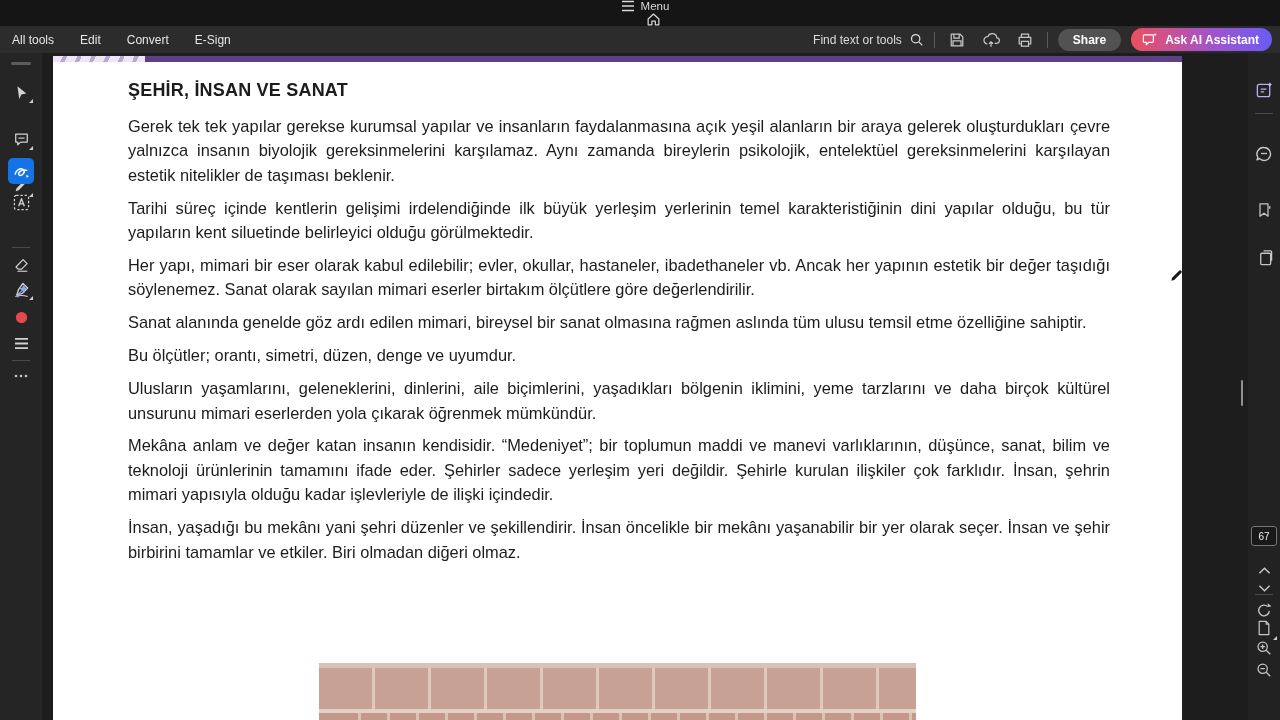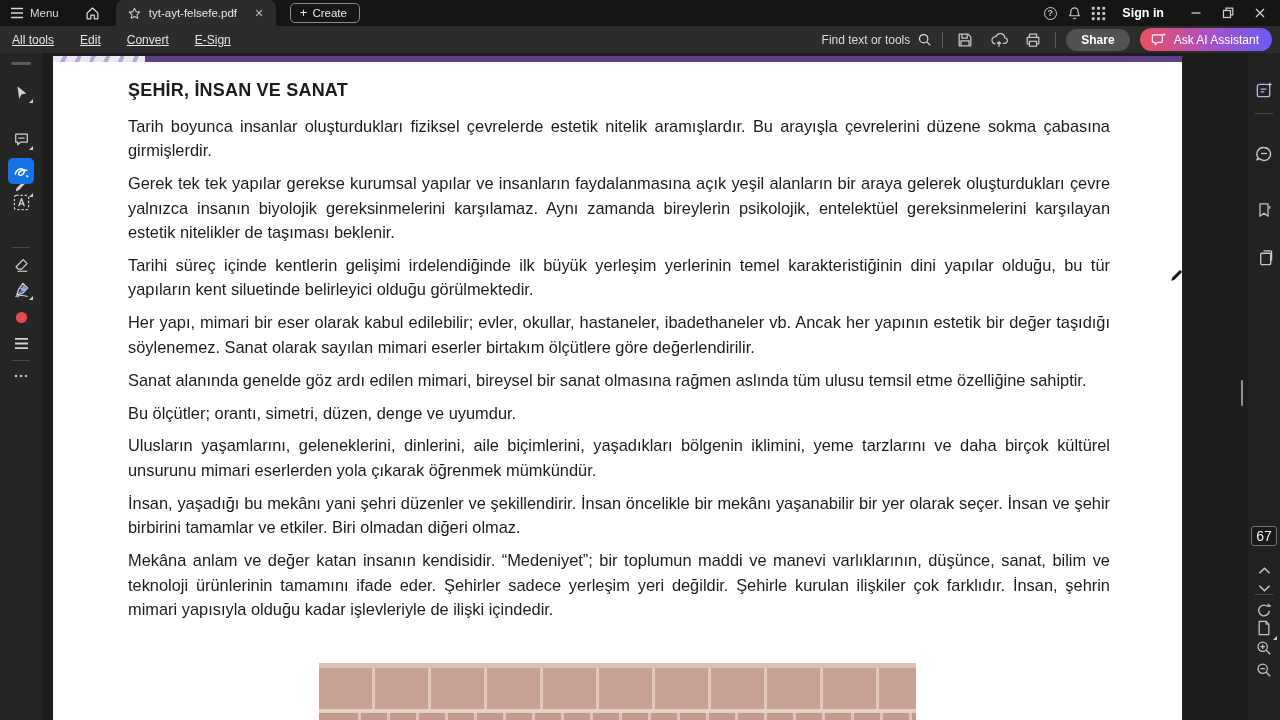--- a/index.html
+++ b/index.html
@@ -1,59 +1,59 @@
 <!DOCTYPE html>
 <html><head>
 <meta charset="utf-8">
 <style>
   * { margin:0; padding:0; box-sizing:border-box; }
   html,body { width:1280px; height:720px; overflow:hidden; background:#000; }
   #app { position:relative; width:1280px; height:720px; font-family:"Liberation Sans",sans-serif; background:#1d1d1d; }
 
   
-  .titlebar { position:absolute; top:0; left:0; right:0; height:26px; background:#151515; display:flex; align-items:center; color:#d8d8d8; font-size:11.5px; }
+  .titlebar { position:absolute; top:0; left:0; right:0; height:26px; background:#151515; display:flex; align-items:center; color:#d8d8d8; font-size:11.5px;flex-direction:column; }
   .menu-btn { display:flex; align-items:center; gap:6px; margin-left:10px; cursor:default; }
   .home-btn { margin-left:26px; display:flex; align-items:center; }
   .doc-tab { margin-left:16px; height:26px; display:flex; align-items:center; gap:8px; padding:0 10px 0 12px; background:#2c2c2c; border-radius:7px 7px 0 0; min-width:160px; }
   .doc-tab .tab-title { color:#e6e6e6; }
   .tab-close { margin-left:auto; color:#bdbdbd; font-size:11px; padding:0 2px; }
   .create-btn { margin-left:14px; display:flex; align-items:center; gap:5px; border:1px solid #8a8a8a; border-radius:5px; padding:2.5px 12px 3.5px 9px; color:#e8e8e8; }
   .create-plus { font-size:13px; line-height:10px; }
   .tb-right { margin-left:auto; display:flex; align-items:center; }
   .tb-ic { display:flex; align-items:center; justify-content:center; width:24px; height:24px; }
   .circle-q { width:13px; height:13px; border:1.4px solid #c9c9c9; border-radius:50%; font-size:9px; display:flex; align-items:center; justify-content:center; color:#c9c9c9; font-weight:bold; }
   .signin { color:#fff; font-weight:bold; font-size:12.5px; margin:0 18px 0 12px; }
   .winctl { display:flex; align-items:center; gap:4px; margin-right:6px; }
   .winctl .tb-ic { width:28px; }
 
   
   .toolbar { position:absolute; top:26px; left:0; right:0; height:27px; background:#2c2c2c; display:flex; align-items:center; color:#e6e6e6; font-size:12px; }
   .tool-tabs { display:flex; align-items:center; gap:26px; margin-left:12px; }
-  .tool-tabs span { cursor:default;text-decoration:underline; }
+  .tool-tabs span { cursor:default; }
   .tb2-right { margin-left:auto; display:flex; align-items:center; gap:10px; margin-right:8px; }
   .findbox { display:flex; align-items:center; gap:7px; color:#dcdcdc; }
   .vdiv { width:1px; height:16px; background:#5a5a5a; }
   .pill-share { background:#525252; color:#fff; font-weight:bold; border-radius:14px; padding:4px 15px; font-size:12px;text-align:center; }
-  .pill-ai { display:flex; align-items:center; gap:7px; color:#fff; font-weight:normal; border-radius:14px; padding:4px 13px 4px 11px; font-size:12px; background:linear-gradient(90deg,#ed4f5e 0%,#a553c8 55%,#6a5cf5 100%); }
+  .pill-ai { display:flex; align-items:center; gap:7px; color:#fff; font-weight:bold; border-radius:14px; padding:4px 13px 4px 11px; font-size:12px; background:linear-gradient(90deg,#ed4f5e 0%,#a553c8 55%,#6a5cf5 100%); }
 
   
   .leftrail { position:absolute; top:53px; left:0; bottom:0; width:42px; background:#252525; }
   .lr-handle { position:absolute; top:9px; left:11px; width:20px; height:3px; border-radius:2px; background:#5c5c5c; }
   .lr-ic { position:absolute; left:11px; width:20px; height:20px; display:flex; align-items:center; justify-content:center; }
   .lr-sel { position:absolute; left:8px; width:26px; height:26px; border-radius:5px; background:#1473e6; display:flex; align-items:center; justify-content:center; }
   .lr-div { position:absolute; left:12px; width:18px; height:1px; background:#4a4a4a; }
   .dd { position:relative; }
   .dd::after { content:""; position:absolute; right:-2px; bottom:-1px; border-left:4px solid transparent; border-bottom:4px solid #cfcfcf; }
   .dd-w::after { border-bottom-color:#fff; }
 
   
   .rightrail { position:absolute; top:53px; right:0; bottom:0; width:32px; background:#222; }
   .rr-ic { position:absolute; left:5px; width:22px; height:22px; display:flex; align-items:center; justify-content:center; }
   .rr-div { position:absolute; left:7px; width:18px; height:1px; background:#4a4a4a; }
-  .page-box { position:absolute; left:3px; width:26px; height:20px; background:#191919; border:1px solid #767676; border-radius:3px; color:#efefef; font-size:14px; display:flex; align-items:center; justify-content:center; }
+  .page-box { position:absolute; left:3px; width:26px; height:20px; background:#191919; border:1px solid #767676; border-radius:3px; color:#efefef; font-size:10px; display:flex; align-items:center; justify-content:center; }
   .page-total { position:absolute; left:0; width:32px; text-align:left; color:#d8d8d8; font-size:13px;margin-left:45px; }
 
   
   .canvas { position:absolute; top:53px; left:42px; right:32px; bottom:0; background:#1d1d1d; overflow:hidden; }
   .page { position:absolute; left:11px; top:3px; width:1129px; height:714px; background:#ffffff; overflow:hidden; }
   .stripe { position:absolute; top:0; left:0; right:0; height:6px; background:#5f3f85; }
   .stripe-left { position:absolute; top:0; left:0; width:92px; height:6px; background:repeating-linear-gradient(115deg,#ece7f2 0 9px,#b9a8d6 9px 13px); }
   .page-content { position:absolute; left:75px; top:24px; width:982px; color:#1c1c1c; }
   .doc-title { font-size:18px; font-weight:bold; letter-spacing:.2px; margin-bottom:13px; }
   .doc-p { font-size:16.4px; line-height:24.4px; text-align:justify; margin-bottom:8.5px; }
@@ -335,29 +335,28 @@
     </div>
   </div>
 
   <div class="canvas">
     <div class="page">
       <div class="stripe"></div>
       <div class="stripe-left"></div>
 
       <div class="page-content">
         <div class="doc-title">ŞEHİR, İNSAN VE SANAT</div>
-        <p class="doc-p">Tarih boyunca insanlar oluşturdukları fiziksel çevrelerde estetik nitelik aramışlardır. Bu arayışla çevrelerini düzene sokma çabasına girmişlerdir.</p>
         <p class="doc-p">Gerek tek tek yapılar gerekse kurumsal yapılar ve insanların faydalanmasına açık yeşil alanların bir araya gelerek oluşturdukları çevre yalnızca insanın biyolojik gereksinmelerini karşılamaz. Aynı zamanda bireylerin psikolojik, entelektüel gereksinmelerini karşılayan estetik nitelikler de taşıması beklenir.</p>
         <p class="doc-p">Tarihi süreç içinde kentlerin gelişimi irdelendiğinde ilk büyük yerleşim yerlerinin temel karakteristiğinin dini yapılar olduğu, bu tür yapıların kent siluetinde belirleyici olduğu görülmektedir.</p>
         <p class="doc-p">Her yapı, mimari bir eser olarak kabul edilebilir; evler, okullar, hastaneler, ibadethaneler vb. Ancak her yapının estetik bir değer taşıdığı söylenemez. Sanat olarak sayılan mimari eserler birtakım ölçütlere göre değerlendirilir.</p>
         <p class="doc-p">Sanat alanında genelde göz ardı edilen mimari, bireysel bir sanat olmasına rağmen aslında tüm ulusu temsil etme özelliğine sahiptir.</p>
         <p class="doc-p">Bu ölçütler; orantı, simetri, düzen, denge ve uyumdur.</p>
         <p class="doc-p">Ulusların yaşamlarını, geleneklerini, dinlerini, aile biçimlerini, yaşadıkları bölgenin iklimini, yeme tarzlarını ve daha birçok kültürel unsurunu mimari eserlerden yola çıkarak öğrenmek mümkündür.</p>
+        <p class="doc-p">Mekâna anlam ve değer katan insanın kendisidir. “Medeniyet”; bir toplumun maddi ve manevi varlıklarının, düşünce, sanat, bilim ve teknoloji ürünlerinin tamamını ifade eder. Şehirler sadece yerleşim yeri değildir. Şehirle kurulan ilişkiler çok farklıdır. İnsan, şehrin mimari yapısıyla olduğu kadar işlevleriyle de ilişki içindedir.</p>
         <p class="doc-p">İnsan, yaşadığı bu mekânı yani şehri düzenler ve şekillendirir. İnsan öncelikle bir mekânı yaşanabilir bir yer olarak seçer. İnsan ve şehir birbirini tamamlar ve etkiler. Biri olmadan diğeri olmaz.</p>
-        <p class="doc-p">Mekâna anlam ve değer katan insanın kendisidir. “Medeniyet”; bir toplumun maddi ve manevi varlıklarının, düşünce, sanat, bilim ve teknoloji ürünlerinin tamamını ifade eder. Şehirler sadece yerleşim yeri değildir. Şehirle kurulan ilişkiler çok farklıdır. İnsan, şehrin mimari yapısıyla olduğu kadar işlevleriyle de ilişki içindedir.</p>
       </div>
 
       <div class="brick-img">
         <div class="brick-top"></div>
         <div class="brick-row1"></div>
         <div class="brick-mortar"></div>
         <div class="brick-row2"></div>
       </div>
 
       <div class="pencil-cursor">

